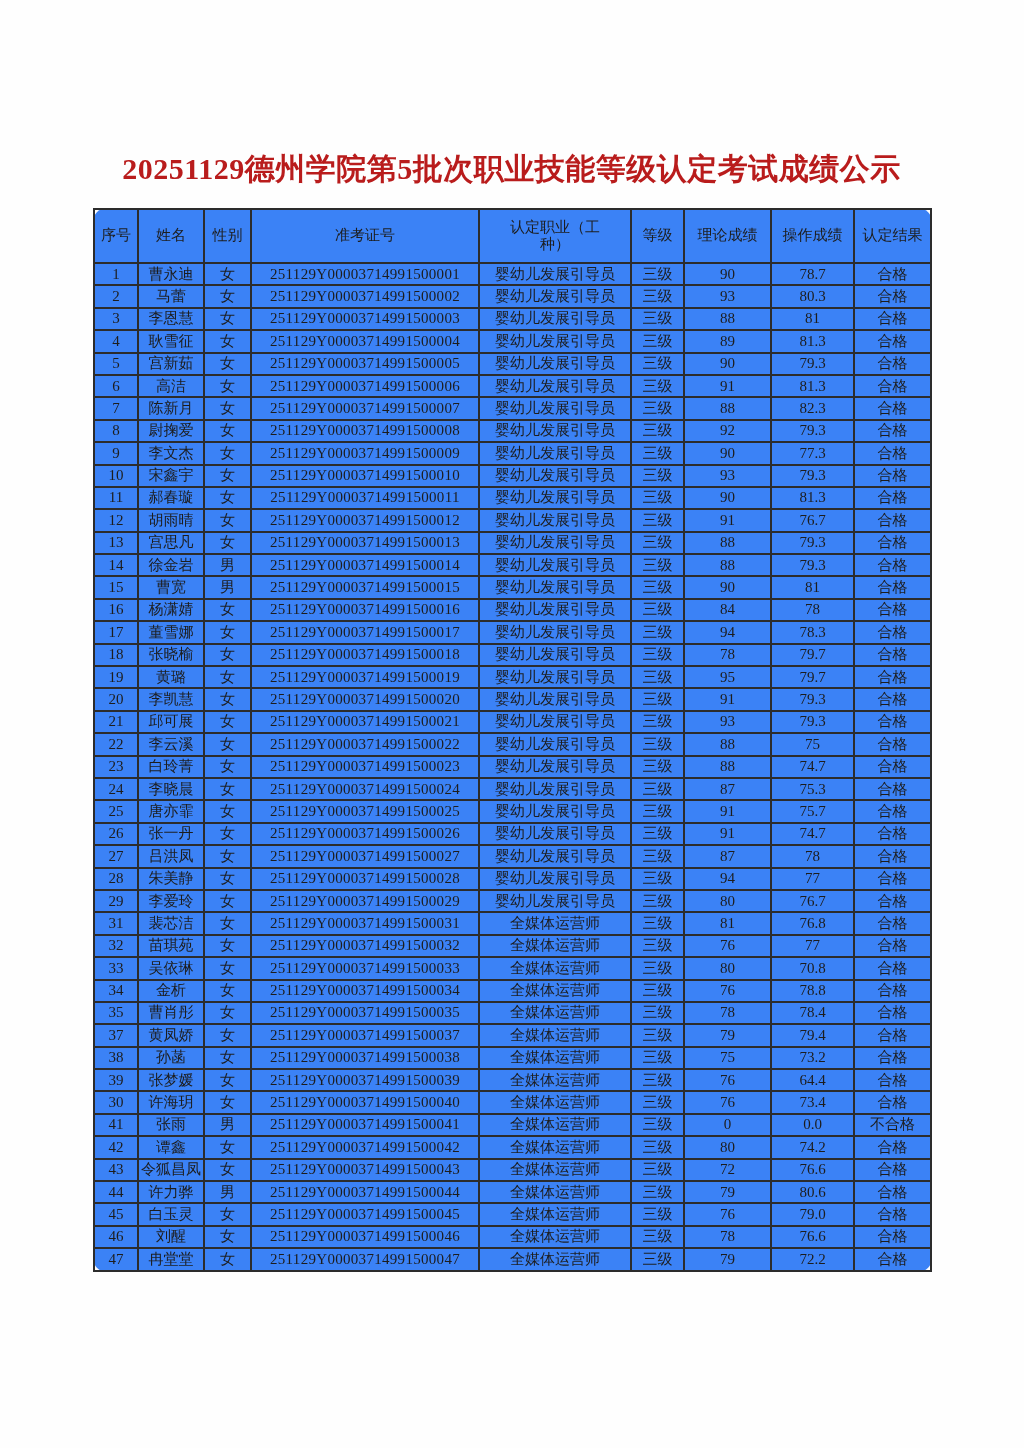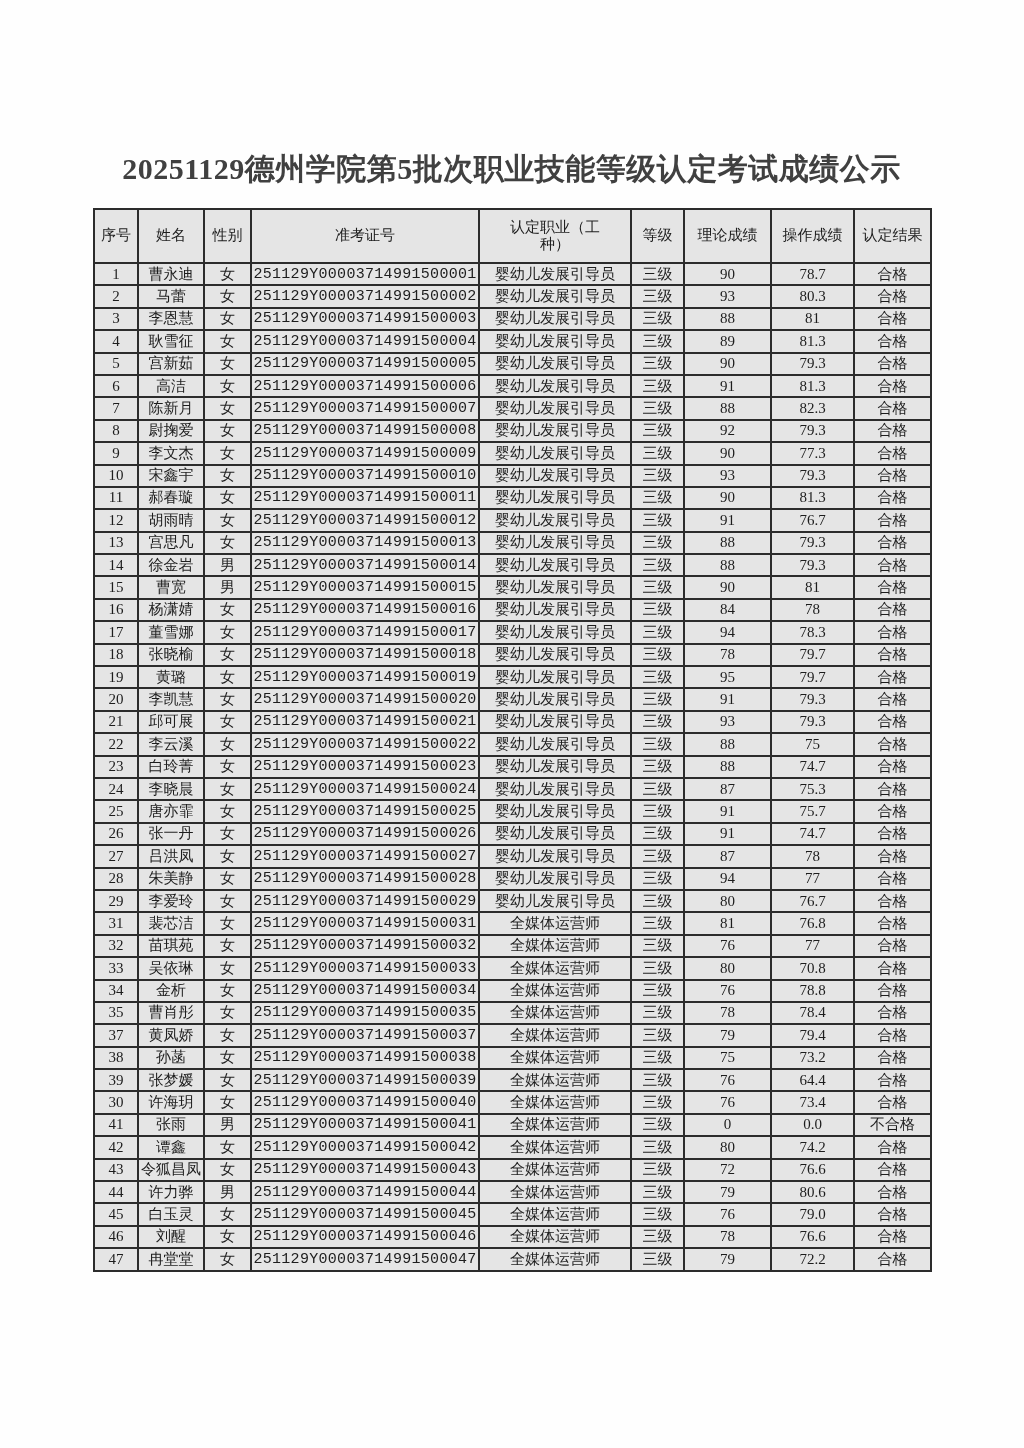--- a/index.html
+++ b/index.html
@@ -13,50 +13,51 @@
     width:1024px; height:1448px;
     background:#fefefe;
     overflow:hidden;
   }
   .doc-title {
     position:absolute;
     left:93px; top:149px; width:837px;
     text-align:center;
     font-size:30px;
     font-weight:700;
-    color:#404040;
+    color:#b91c1c;
     white-space:nowrap;
     letter-spacing:0.5px;
   }
   table.results {
     position:absolute;
     left:93px; top:208px;
     border-collapse:collapse;
     table-layout:fixed;
-    background:#e5e5e5;
+    background:#3b82f6;
+    border-radius:14px;
   }
   table.results th, table.results td {
     border:2px solid #2c2c2c;
     text-align:center;
     vertical-align:middle;
     color:#1d1d1d;
     padding:0;
     overflow:hidden;
     white-space:nowrap;
     line-height:1.15;
   }
   table.results th {
     height:52px;
     font-size:15px;
     font-weight:400;
     white-space:normal;
   }
   table.results th.h-occupation { padding:0 26px; }
   table.results td { height:20.4px; font-size:15px; }
-  td.c-exam-id { font-size:16px; letter-spacing:0.3px;font-family:Liberation Mono, monospace; }
+  td.c-exam-id { font-size:16px; letter-spacing:0.3px; }
   td.c-index, td.c-theory-score, td.c-operation-score { font-size:16px; }
   td.c-name { letter-spacing:0; }
 </style>
 </head>
 <body>
 
 <div class="page">
   <div class="doc-title">20251129德州学院第5批次职业技能等级认定考试成绩公示</div>
 
   <table class="results">

